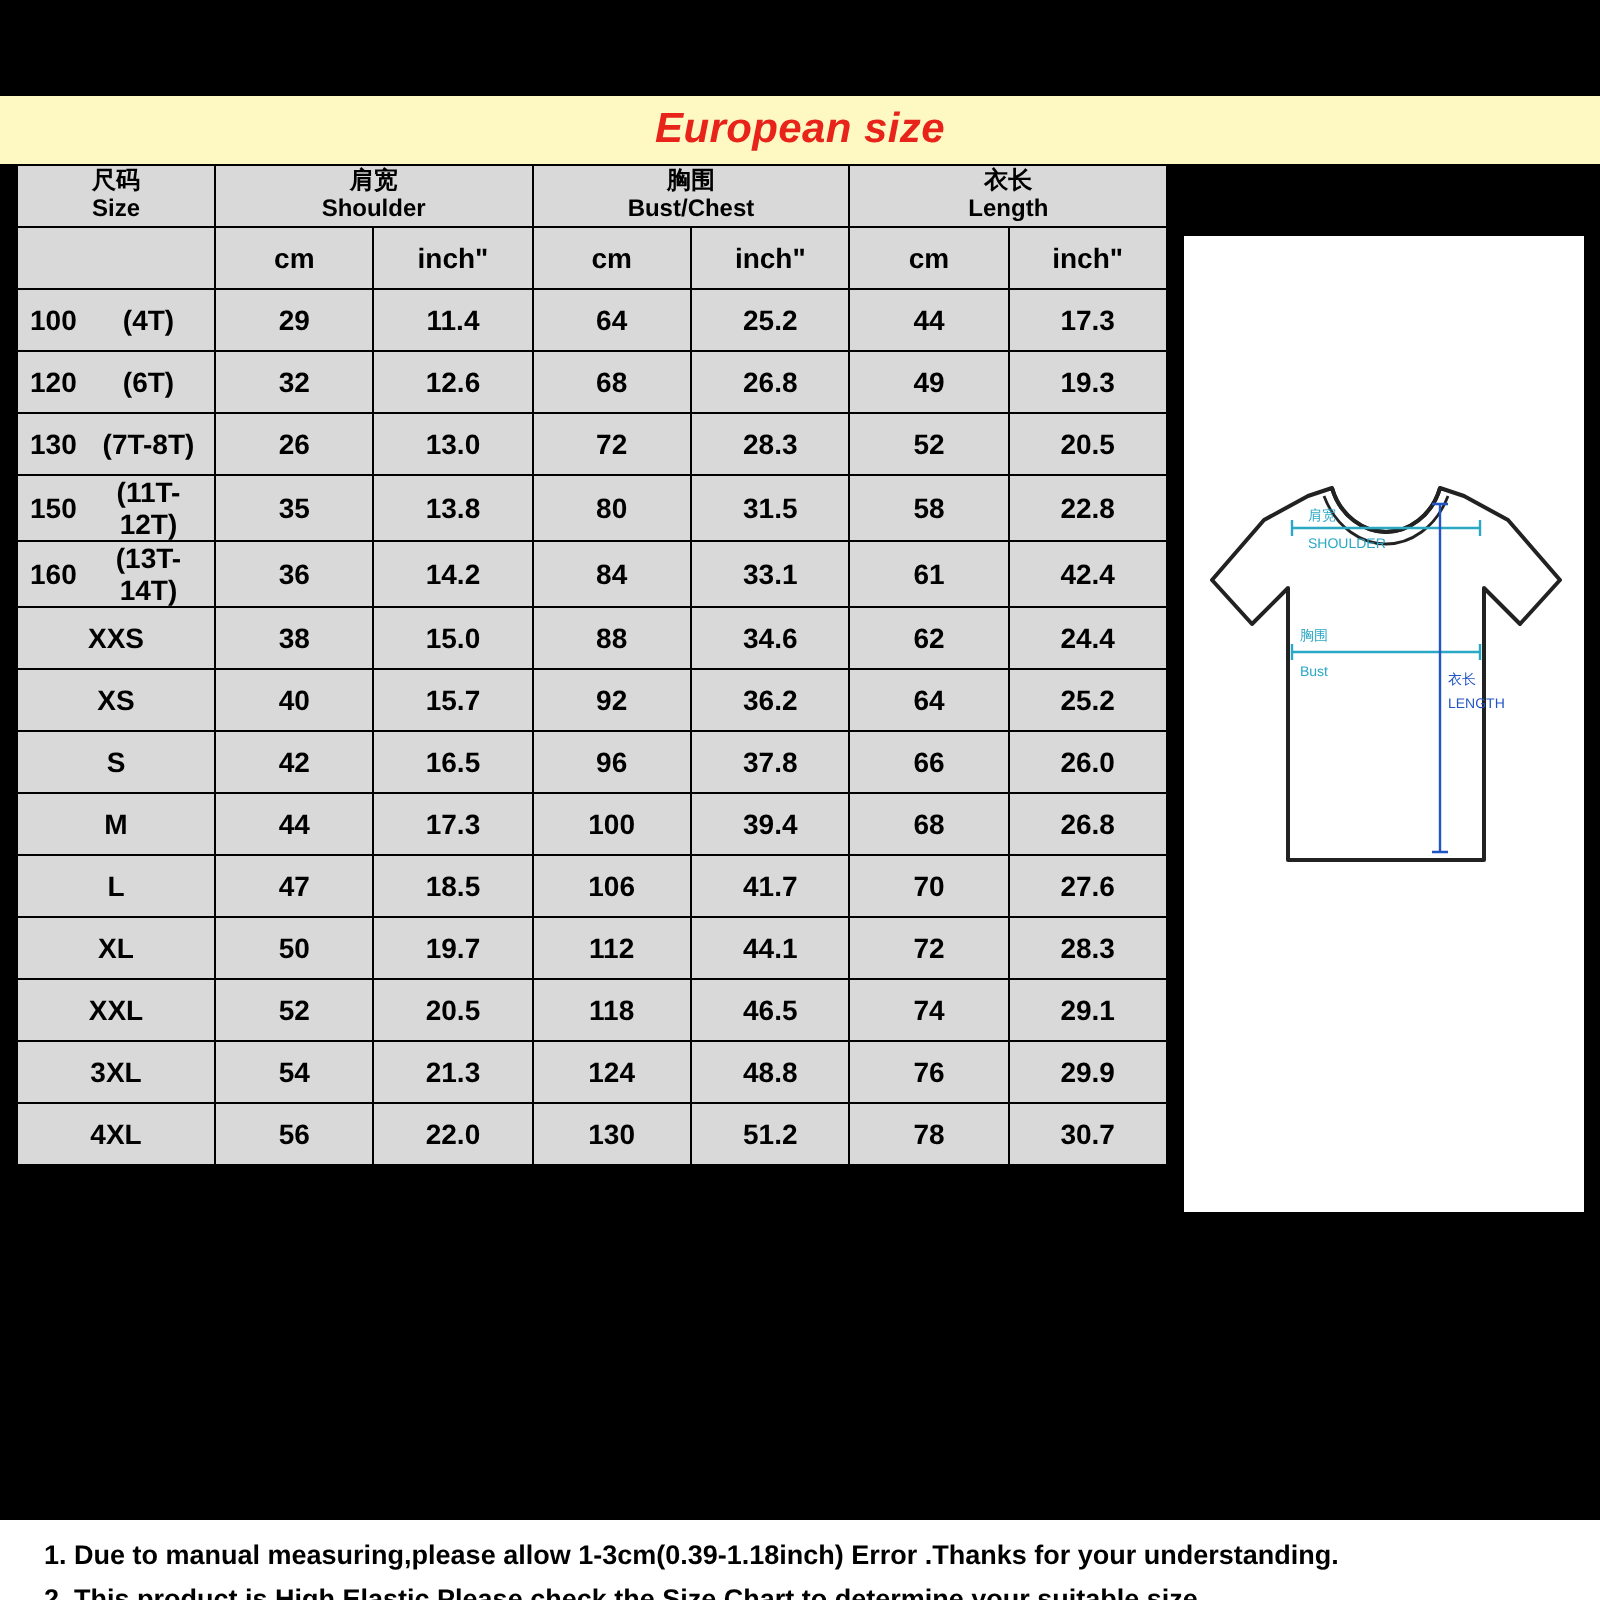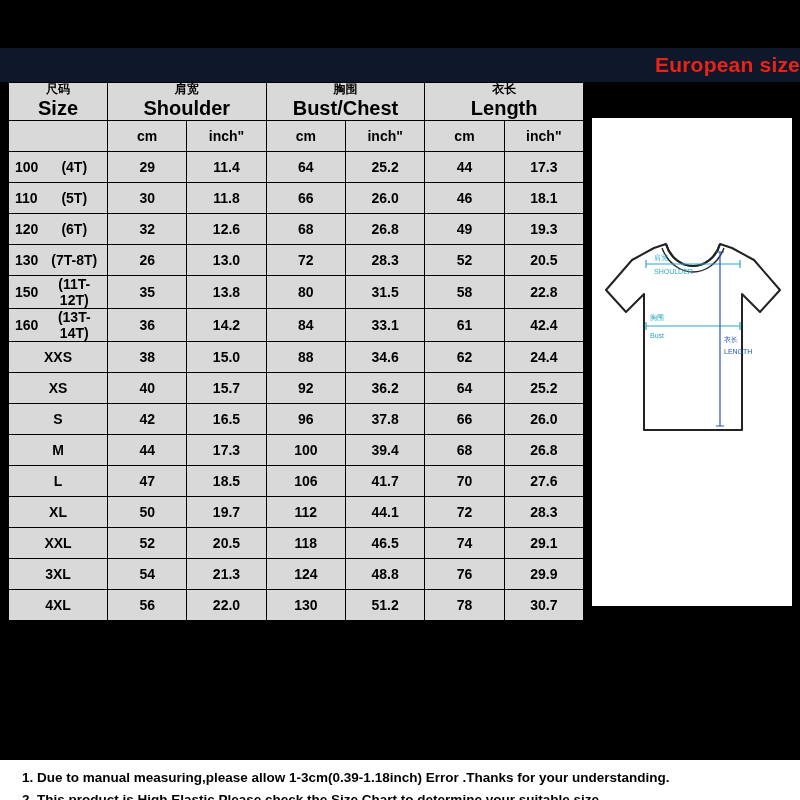--- a/index.html
+++ b/index.html
@@ -24,22 +24,23 @@
     left: 0;
     top: 48px;
     width: 800px;
     height: 660px;
     background: #000000;
   }
   .title-bar {
     height: 34px;
     display: flex;
     align-items: center;
-    justify-content: flex-end;
-    background: #0f172a;
+    justify-content: center;
+    background: #fef9c3;
+    font-style: italic;
   }
   .title-bar .title {
     color: #e8231a;
     font-size: 21px;
     font-weight: bold;
     letter-spacing: 0.2px;
   }
   .body-area {
     position: relative;
     width: 800px;
@@ -68,21 +69,21 @@
     vertical-align: middle;
     line-height: 1.15;
   }
   .hdr-cn {
     display: block;
     font-size: 12px;
     font-weight: bold;
   }
   .hdr-en {
     display: block;
-    font-size: 20px;
+    font-size: 12px;
     font-weight: bold;
   }
   .unit-row td {
     height: 28px;
     font-size: 14px;
   }
   .red {
     color: #e8231a;
   }
   .size-col {
@@ -209,34 +210,20 @@
           <td>29</td>
           <td class="red">11.4</td>
           <td>64</td>
           <td class="red">25.2</td>
           <td>44</td>
           <td class="red">17.3</td>
         </tr>
         <tr>
           <td class="size-col">
                 <span class="size-col-inner">
-                  <span class="size-num">110</span>
-                  <span class="size-paren">(5T)</span>
-                </span>
-              </td>
-          <td>30</td>
-          <td class="red">11.8</td>
-          <td>66</td>
-          <td class="red">26.0</td>
-          <td>46</td>
-          <td class="red">18.1</td>
-        </tr>
-        <tr>
-          <td class="size-col">
-                <span class="size-col-inner">
                   <span class="size-num">120</span>
                   <span class="size-paren">(6T)</span>
                 </span>
               </td>
           <td>32</td>
           <td class="red">12.6</td>
           <td>68</td>
           <td class="red">26.8</td>
           <td>49</td>
           <td class="red">19.3</td>

